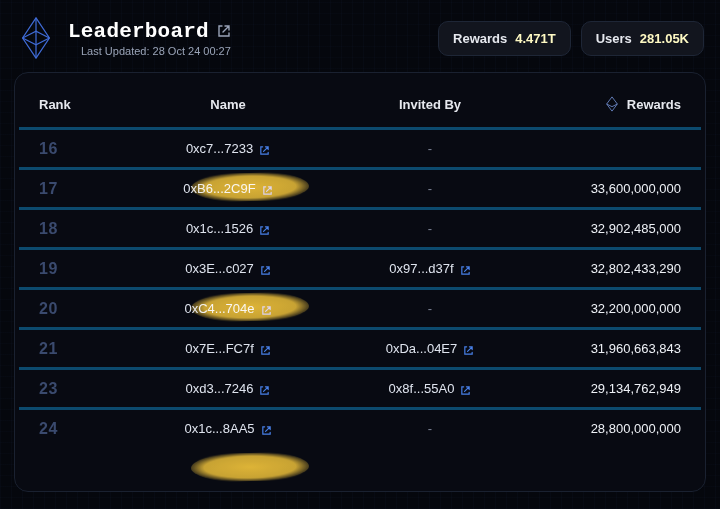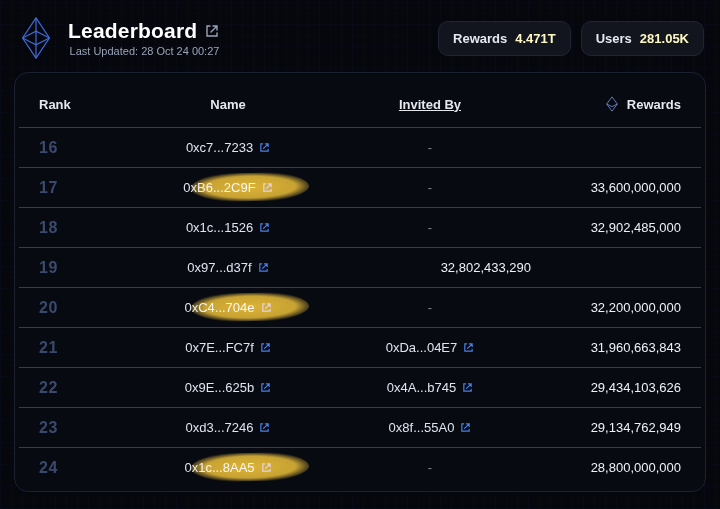--- a/index.html
+++ b/index.html
@@ -19,21 +19,21 @@
     z-index: 0;
   }
   .wrap { position: relative; z-index: 1; }
   .header {
     display: flex; align-items: center; justify-content: space-between;
     padding: 4px 2px 12px 2px;
   }
   .hleft { display: flex; align-items: center; gap: 12px; }
   .logo { width: 40px; height: 44px; flex: 0 0 auto; }
   .titleblock { display: flex; flex-direction: column; gap: 2px; }
-  .titlerow { display: flex; align-items: center; gap: 8px; }
+  .titlerow { display: flex; align-items: center; gap: 8px; font-family: Liberation Mono, monospace; }
   .title { font-size: 21px; font-weight: 700; letter-spacing: 0.2px; }
   .ext-icon { width: 14px; height: 14px; cursor: pointer; }
   .subtitle { font-size: 11px; color: #9aa4b8; text-align: right; }
   .hright { display: flex; gap: 10px; }
   .pill {
     background: #12151e;
     border: 1px solid #1e2636;
     border-radius: 10px;
     padding: 9px 14px;
     display: flex; gap: 8px; align-items: baseline;
@@ -59,32 +59,32 @@
   }
   .tblhead {
     height: 46px;
     color: #e6e8ee;
     font-size: 13px;
     font-weight: 700;
   }
   .tblhead .rewcell { display:flex; align-items:center; justify-content:flex-end; gap:8px; }
   .tblhead .rewcell svg { width:14px; height:16px; }
   .col-name { text-align: center; }
-  .col-inv  { text-align: center; text-decoration: underline; }
+  .col-inv  { text-align: center; }
   .col-rew  { text-align: right; }
 
   .rows { position: relative; }
   .row {
     height: 40px;
-    border-top: 1px solid #0c4a6e;
+    border-top: 3px solid #0c4a6e;
     font-size: 13px;
   }
   .rank { color: #3a4a6e; font-weight: 800; font-size: 16px; letter-spacing: 0.5px; }
   .namecell, .invcell {
-    display: flex; align-items: center; justify-content: center; gap: 6px;
+    display: flex; align-items: flex-end; justify-content: center; gap: 6px;
     color: #dfe4ee;
   }
   .invcell .dash { color: #7d8496; }
   .rewcell2 { text-align: right; color: #eef1f6; font-variant-numeric: tabular-nums; }
   .lnk { color: #dfe4ee; }
   .lnkicon { width:11px; height:11px; opacity:0.9; }
   .lnkicon path { stroke:#4f8dff; }
 
   
   .hl {
@@ -187,20 +187,26 @@
               <path d="M4 2 H2 V10 H10 V8 M7 2 H10 V5 M10 2 L5 7" fill="none" stroke-width="1.3" stroke-linecap="round"></path>
             </svg>
           </div>
           <div class="invcell">
             <span class="dash">-</span>
           </div>
           <div class="rewcell2">32,902,485,000</div>
         </div>
         <div class="row">
           <div class="rank">19</div>
+          <div class="namecell">
+            <span class="lnk">0x3E...c027</span>
+            <svg class="lnkicon" viewBox="0 0 12 12">
+              <path d="M4 2 H2 V10 H10 V8 M7 2 H10 V5 M10 2 L5 7" fill="none" stroke-width="1.3" stroke-linecap="round"></path>
+            </svg>
+          </div>
           <div class="invcell">
             <span class="lnk">0x97...d37f</span>
             <svg class="lnkicon" viewBox="0 0 12 12">
               <path d="M4 2 H2 V10 H10 V8 M7 2 H10 V5 M10 2 L5 7" fill="none" stroke-width="1.3" stroke-linecap="round"></path>
             </svg>
           </div>
           <div class="rewcell2">32,802,433,290</div>
         </div>
         <div class="row">
           <div class="rank">20</div>
@@ -226,36 +232,20 @@
           </div>
           <div class="invcell">
             <span class="lnk">0xDa...04E7</span>
             <svg class="lnkicon" viewBox="0 0 12 12">
               <path d="M4 2 H2 V10 H10 V8 M7 2 H10 V5 M10 2 L5 7" fill="none" stroke-width="1.3" stroke-linecap="round"></path>
             </svg>
           </div>
           <div class="rewcell2">31,960,663,843</div>
         </div>
         <div class="row">
-          <div class="rank">22</div>
-          <div class="namecell">
-            <span class="lnk">0x9E...625b</span>
-            <svg class="lnkicon" viewBox="0 0 12 12">
-              <path d="M4 2 H2 V10 H10 V8 M7 2 H10 V5 M10 2 L5 7" fill="none" stroke-width="1.3" stroke-linecap="round"></path>
-            </svg>
-          </div>
-          <div class="invcell">
-            <span class="lnk">0x4A...b745</span>
-            <svg class="lnkicon" viewBox="0 0 12 12">
-              <path d="M4 2 H2 V10 H10 V8 M7 2 H10 V5 M10 2 L5 7" fill="none" stroke-width="1.3" stroke-linecap="round"></path>
-            </svg>
-          </div>
-          <div class="rewcell2">29,434,103,626</div>
-        </div>
-        <div class="row">
           <div class="rank">23</div>
           <div class="namecell">
             <span class="lnk">0xd3...7246</span>
             <svg class="lnkicon" viewBox="0 0 12 12">
               <path d="M4 2 H2 V10 H10 V8 M7 2 H10 V5 M10 2 L5 7" fill="none" stroke-width="1.3" stroke-linecap="round"></path>
             </svg>
           </div>
           <div class="invcell">
             <span class="lnk">0x8f...55A0</span>
             <svg class="lnkicon" viewBox="0 0 12 12">

